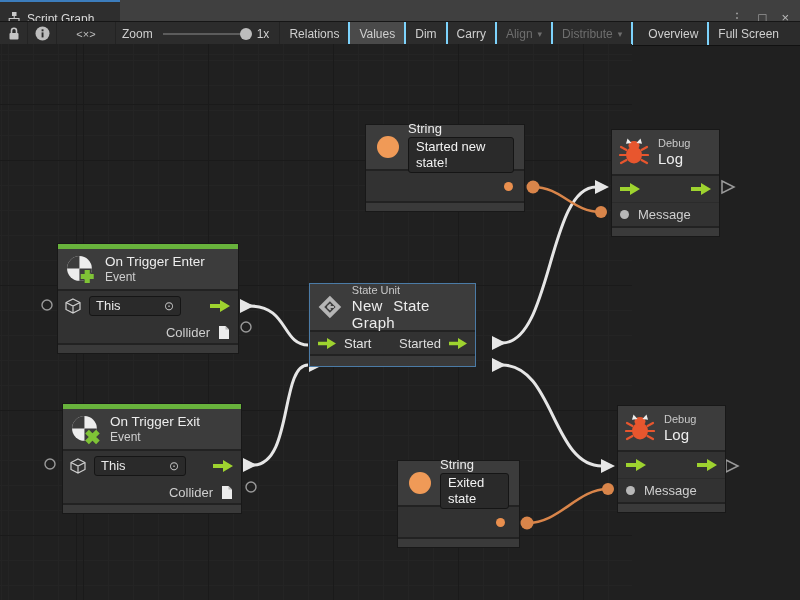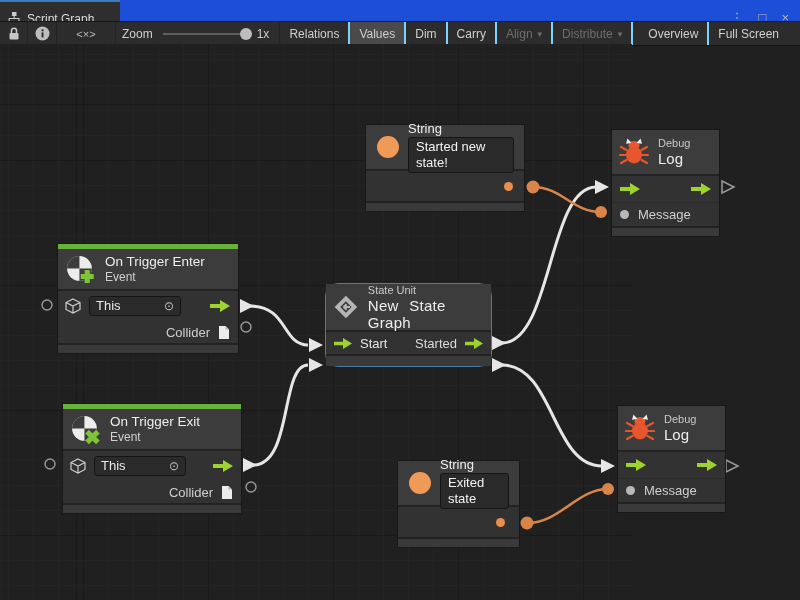--- a/index.html
+++ b/index.html
@@ -1,21 +1,21 @@
 <!DOCTYPE html>
 <html><head>
 <meta charset="utf-8">
 <style>
   html,body{margin:0;padding:0;background:#161616;}
   body{width:800px;height:600px;overflow:hidden;font-family:"Liberation Sans",sans-serif;
        -webkit-font-smoothing:antialiased;}
   .app{position:relative;width:800px;height:600px;background:#202020;}
 
   
-  .tabbar{position:absolute;top:0;left:0;width:800px;height:35px;background:#1d4ed8;
+  .tabbar{position:absolute;top:0;left:0;width:800px;height:35px;background:#404040;
           display:flex;align-items:stretch;}
   .tab{display:flex;align-items:center;gap:6px;background:#2e2e2e;
        border-top:2px solid #3c7dbd;padding:0 26px 0 7px;color:#dadada;font-size:12px;}
   .win-controls{margin-left:auto;display:flex;align-items:center;gap:15px;
                 padding-right:11px;color:#b9b9b9;font-size:13px;}
   .win-controls span{cursor:default;line-height:1;}
 
   
   .toolbar{position:absolute;top:21px;left:0;width:800px;height:23px;background:#2c2c2c;
            border-top:1px solid #161616;border-bottom:1px solid #111;
@@ -264,21 +264,21 @@
         <span class="plabel">Collider</span>
         <svg width="12" height="15" viewBox="0 0 12 15">
           <path d="M1 1 h6.5 L11 4.5 V14 H1 Z" fill="#ececec"></path>
             <path d="M7.5 1 V4.5 H11 Z" fill="#b5b5b5"></path>
         </svg>
       </div>
       <div class="sep"></div>
       <div class="foot"></div>
     </div>
 
-    <div class="node selected" style="left:325px;top:239px;width:165px;border-radius:13px;">
+    <div class="node selected" style="left:309px;top:239px;width:165px;">
       <div class="hdr" style="height:46px;">
         <svg width="30" height="30" viewBox="0 0 32 32">
           <polygon points="16,2 30,16 16,30 2,16" fill="#b5b5b5"></polygon>
           <polygon points="16,9 23,16 16,23 9,16" fill="#3c3c3c"></polygon>
           <path d="M21 16 H13 M13 16 l4 -3.4 M13 16 l4 3.4" stroke="#b5b5b5" stroke-width="2.4" fill="none"></path>
         </svg>
         <div class="hdr-col">
           <div class="kind">State Unit</div>
           <div class="title big wide">New State Graph</div>
         </div>

